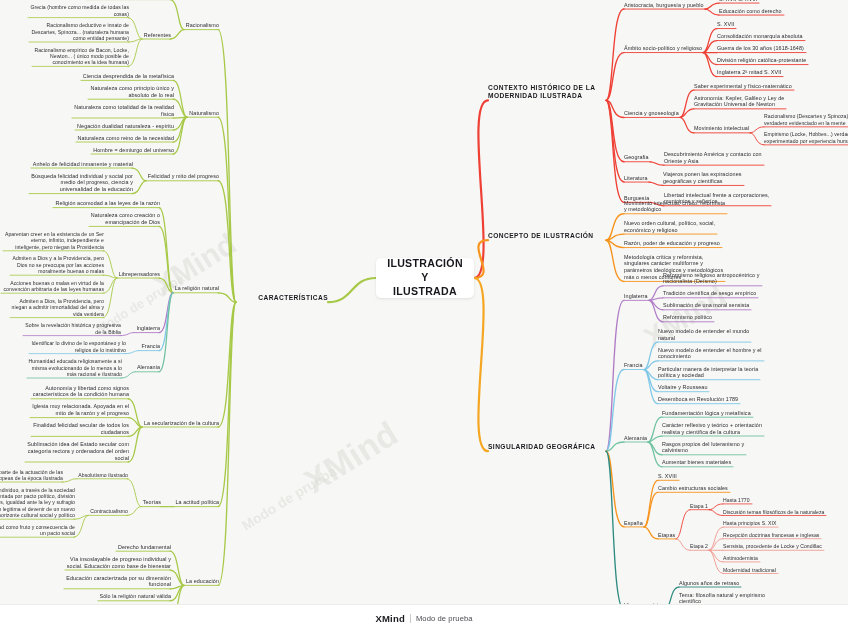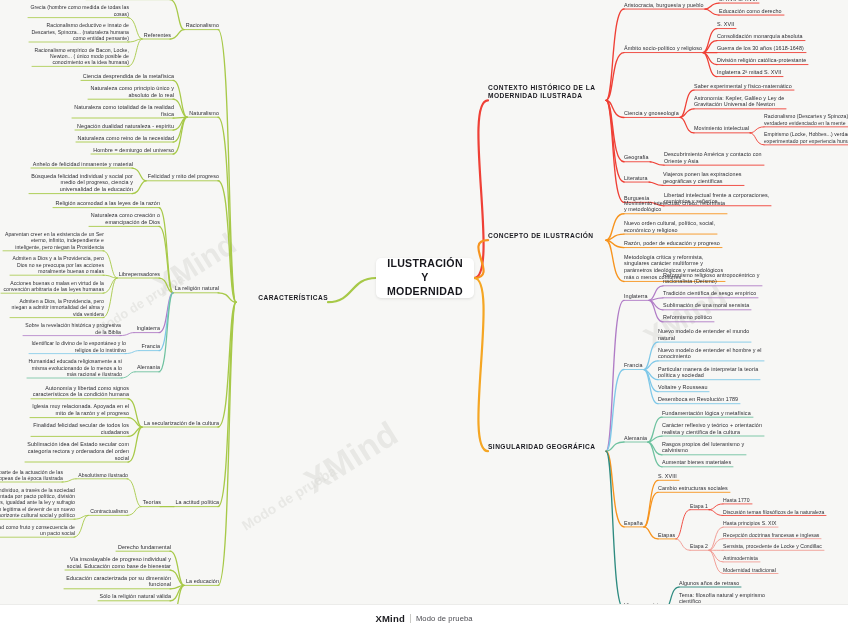--- a/index.html
+++ b/index.html
@@ -440,21 +440,21 @@
 social. Educación como base de bienestar</div>
       <div class="node mid ta-r" style="left: 64px; top: 574.6px; width: 107px;">Educación caracterizada por su dimensión
 funcional</div>
       <div class="node mid ta-r" style="left: 98px; top: 593.4px; width: 73px;">Sólo la religión natural válida</div>
       <div class="node mid ta-r" style="left: 69px; top: 605.4px; width: 102px;">Carácter nacional, universal, obligatorio,
 uniforme y cívico</div>
     </div>
 
   <div class="node root" id="rootnode" style="left: 376px; top: 258px; width: 98px; height: 40px;">
     <span>ILUSTRACIÓN Y
-MODERNIDAD</span>
+ILUSTRADA</span>
   </div>
 
   <div id="footer">
     <span class="bx">XMind</span>
     <span class="sep"></span>
     <span class="md">Modo de prueba</span>
   </div>
 </div>
 
 </body></html>

